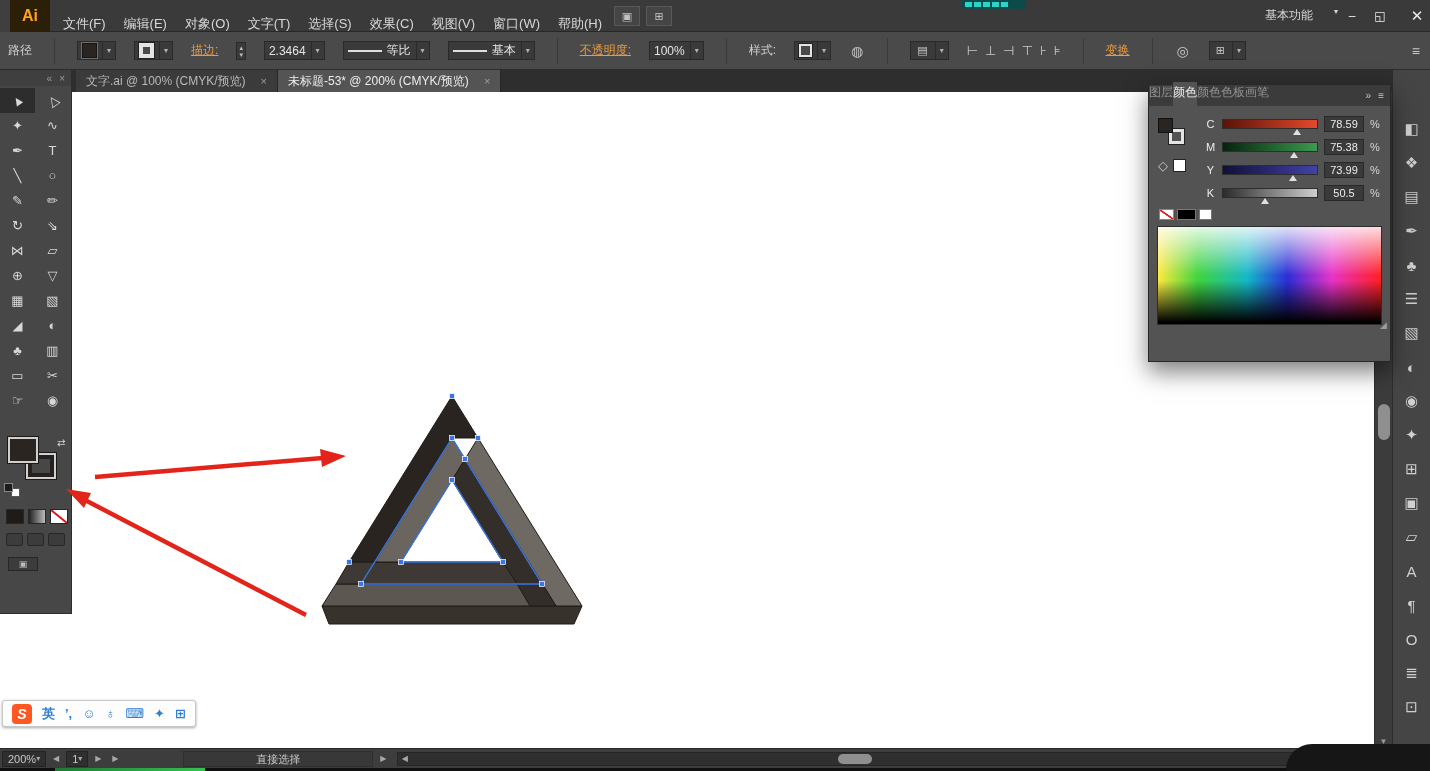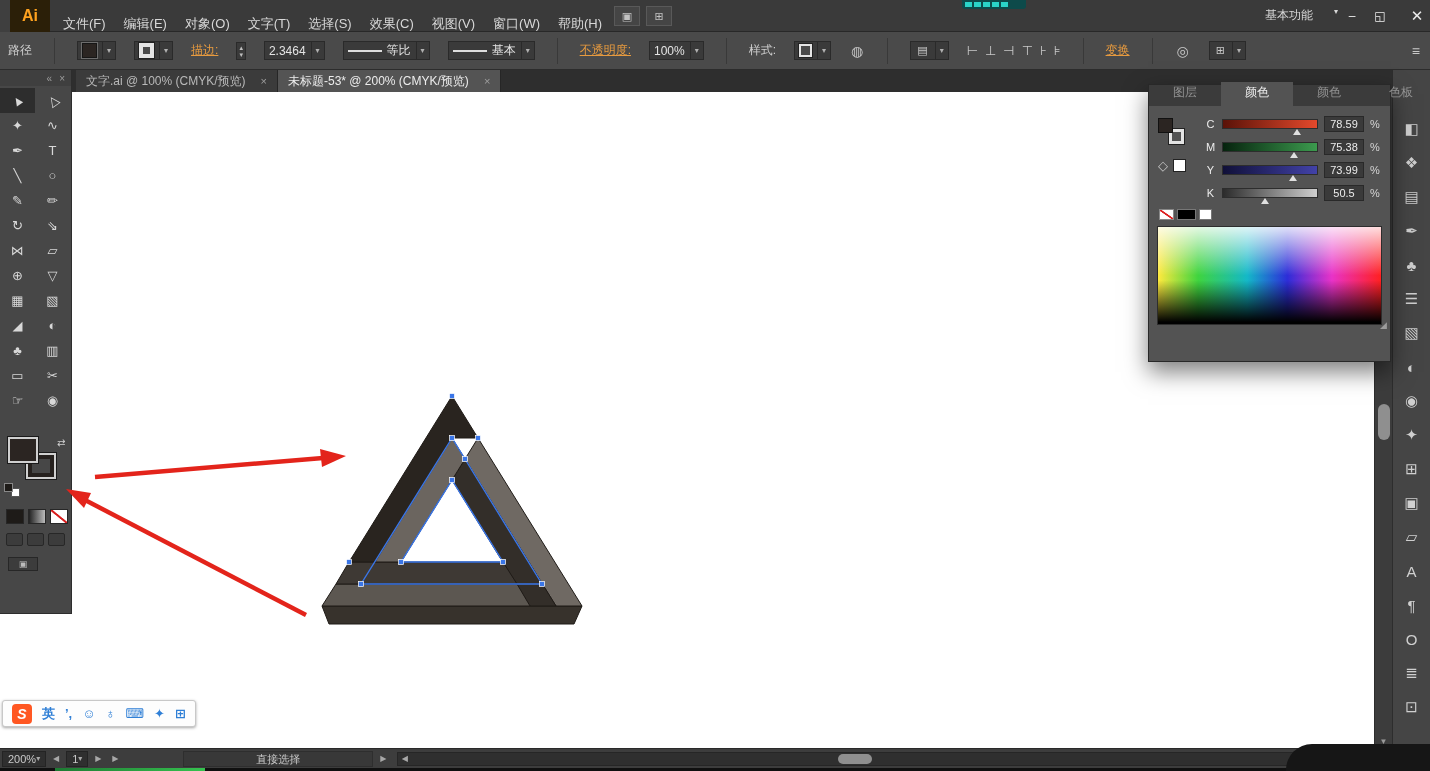--- a/index.html
+++ b/index.html
@@ -76,21 +76,21 @@
 .mode.none{background:linear-gradient(to top right,#fff 43%,#d81f1f 47%,#d81f1f 53%,#fff 57%)}
 .draw-row{position:absolute;left:6px;top:96px;display:flex;gap:4px}
 .drawm{width:17px;height:13px;border:1px solid #272727;border-radius:2px;background:#3c3c3c}
 .screen-btn{position:absolute;left:8px;top:120px;width:30px;height:14px;border:1px solid #272727;
   background:#3c3c3c;color:#bbb;font-size:9px;text-align:center;line-height:12px}
 
 
 .colorpanel{position:absolute;left:1148px;top:84px;width:243px;height:278px;background:#535353;
   border:1px solid #282828;box-shadow:0 10px 22px rgba(0,0,0,.5);z-index:60;font-size:12px}
 .cp-head{height:21px;background:#3b3b3b;display:flex;align-items:center;color:#b5b5b5}
-.cp-tab{padding:0 24px;height:28px;line-height:21px;white-space:nowrap}
+.cp-tab{padding:0 0;height:28px;line-height:21px;white-space:nowrap}
 .cp-tab.active{background:#535353;color:#ededed}
 .cp-dim{opacity:.7}
 .cp-right{margin-left:auto;display:flex;gap:7px;padding-right:6px;font-size:10px;color:#c5c5c5}
 .cp-body{position:relative;padding:10px 8px 6px}
 .cp-left{position:absolute;left:9px;top:12px;width:32px;display:flex;flex-direction:column;gap:14px}
 .cpfs{position:relative;width:26px;height:26px}
 .cpf{position:absolute;left:0;top:0;width:15px;height:15px;background:#2b2522;border:1px solid #111;z-index:2}
 .cps{position:absolute;right:0;bottom:0;width:15px;height:15px;border:3px solid #e4e4e4;background:#535353;
   box-shadow:0 0 0 1px #222}
 .cubewrap{display:flex;gap:5px;align-items:center}

